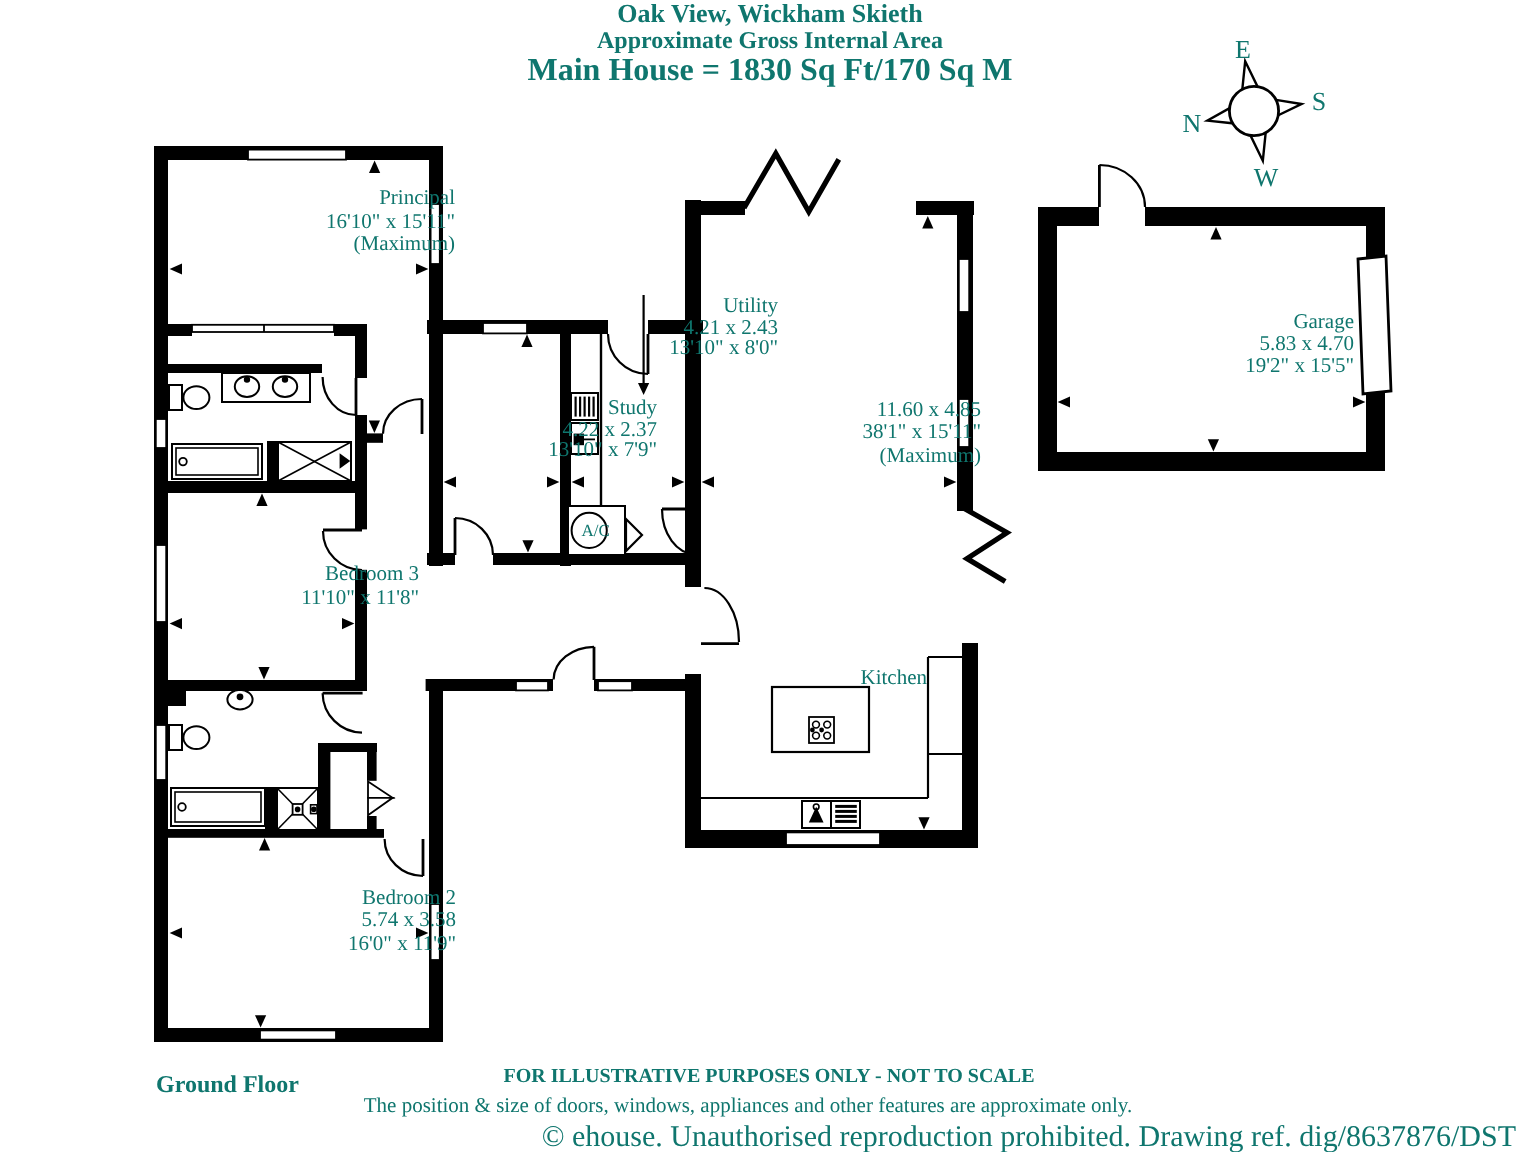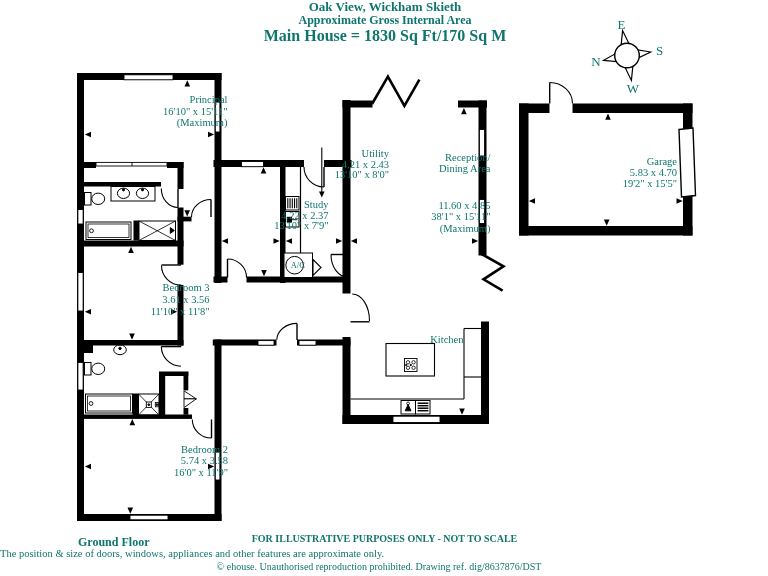--- a/index.html
+++ b/index.html
@@ -219,49 +219,44 @@
 <div class="rlab" style="left:229.0px;top:113.3px;width:160px;line-height:10.4px;margin-top:36px;">
       <div>Utility</div>
       <div>4.21 x 2.43</div>
       <div>13'10" x 8'0"</div>
     </div>
 <div class="rlab" style="left:168.5px;top:200.3px;width:160px;line-height:10.4px;">
       <div>Study</div>
       <div>4.22 x 2.37</div>
       <div>13'10" x 7'9"</div>
     </div>
-<div class="rlab" style="left:330.5px;top:152.04999999999998px;width:160px;line-height:11.3px;">
-      <div>Reception/</div>
-      <div>Dining Area</div>
-    </div>
 <div class="rlab" style="left:330.5px;top:200.15px;width:160px;line-height:11.3px;">
       <div>11.60 x 4.85</div>
       <div>38'1" x 15'11"</div>
       <div>(Maximum)</div>
     </div>
 <div class="rlab" style="left:517.0px;top:155.85px;width:160px;line-height:11.3px;">
       <div>Garage</div>
       <div>5.83 x 4.70</div>
       <div>19'2" x 15'5"</div>
     </div>
 <div class="rlab" style="left:49.5px;top:282.15px;width:160px;line-height:11.7px;">
       <div>Bedroom 3</div>
-      <div>3.61 x 3.56</div>
       <div>11'10" x 11'8"</div>
     </div>
 <div class="rlab" style="left:68.0px;top:443.75px;width:160px;line-height:11.5px;">
       <div>Bedroom 2</div>
       <div>5.74 x 3.58</div>
       <div>16'0" x 11'9"</div>
     </div>
 <div class="rlab" style="left:363.5px;top:334px;width:100px;line-height:11.3px;">
       <div>Kitchen</div>
     </div>
 <div class="aclab" style="left:277.8px;top:260.2px;width:40px;">A/C</div>
 <div class="complab" style="left:609.5px;top:16.5px;">E</div>
 <div class="complab" style="left:647.5px;top:42.5px;">S</div>
 <div class="complab" style="left:584px;top:53.5px;">N</div>
 <div class="complab" style="left:621px;top:81px;">W</div>
   <div class="foot" style="left:78px;top:535px;font-size:12px;font-weight:bold;">Ground Floor</div>
   <div class="foot" style="left:0px;top:532.5px;width:769px;text-align:center;font-size:10px;font-weight:bold;">FOR ILLUSTRATIVE PURPOSES ONLY - NOT TO SCALE</div>
-  <div class="foot" style="left:0px;top:547.5px;width:748px;text-align:left;font-size:10.5px;">The position &amp; size of doors, windows, appliances and other features are approximate only.</div>
-  <div class="foot" style="left:0px;top:560.5px;width:758px;text-align:center;font-size:10px;">© ehouse. Unauthorised reproduction prohibited. Drawing ref. dig/8637876/DST</div>
+  <div class="foot" style="left:0px;top:547.5px;width:748px;text-align:center;font-size:10.5px;">The position &amp; size of doors, windows, appliances and other features are approximate only.</div>
+  <div class="foot" style="left:0px;top:560.5px;width:758px;text-align:right;font-size:15px;">© ehouse. Unauthorised reproduction prohibited. Drawing ref. dig/8637876/DST</div>
 </div>
 
 </body></html>

